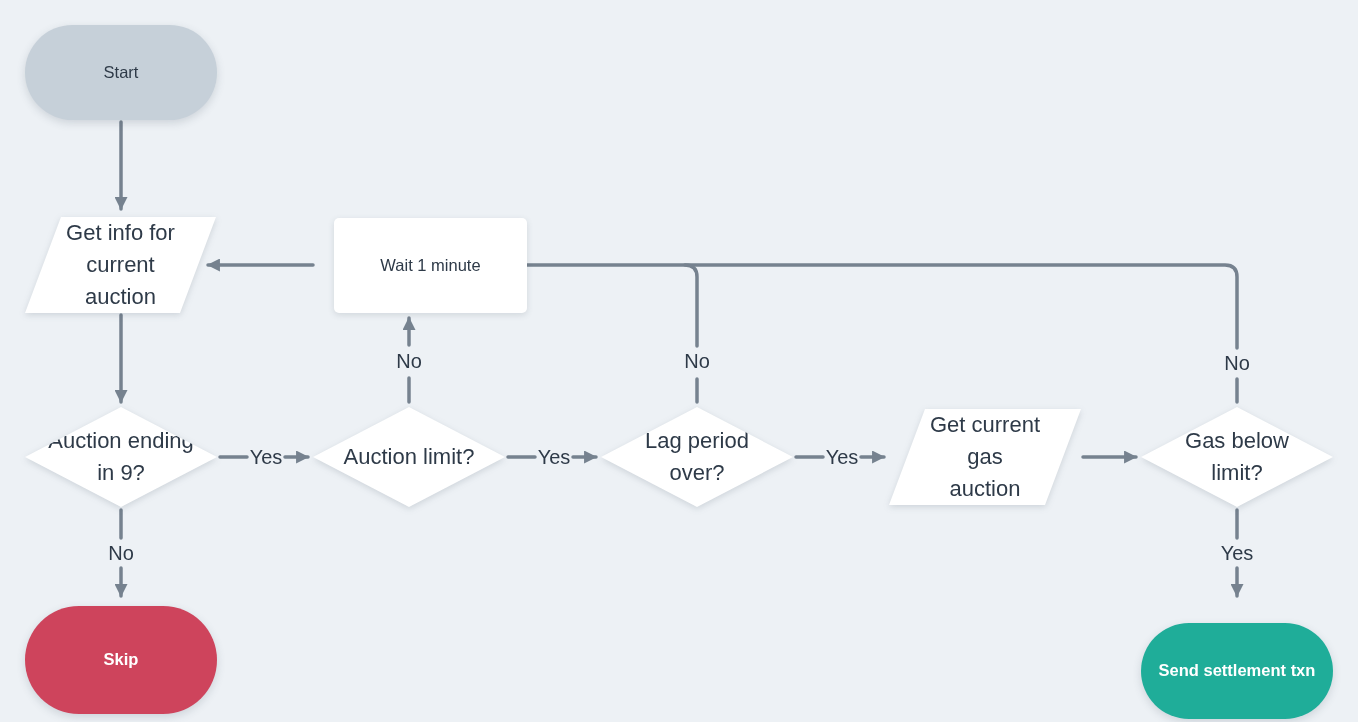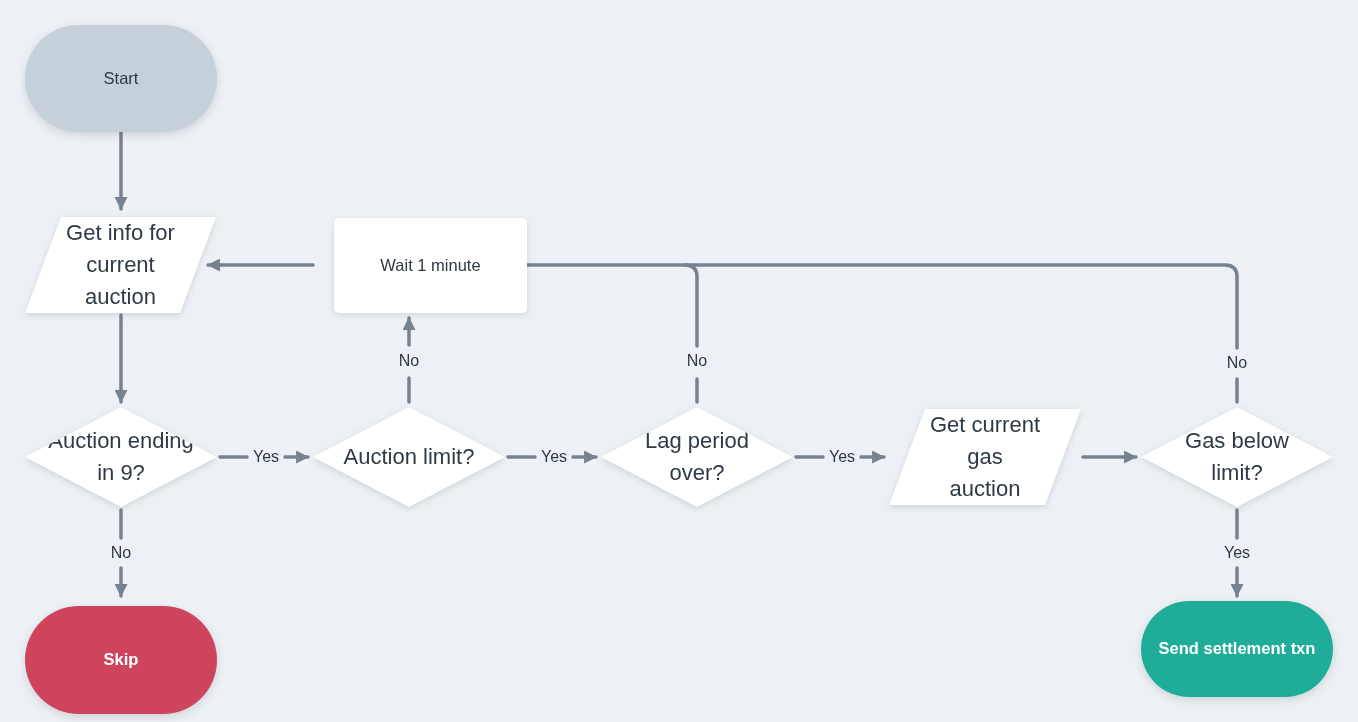--- a/index.html
+++ b/index.html
@@ -31,21 +31,21 @@
     line-height: 1.45;
     color: #2e3a48;
     box-sizing: border-box;
   }
   .pill {
     border-radius: 60px;
     box-shadow: 0 3px 8px rgba(62, 78, 94, 0.18);
   }
   .pill-start  { background: #c6d0d9; color: #2e3a48; }
   .pill-danger { background: #ce445c; color: #ffffff; font-weight: 600; }
-  .pill-ok     { background: #1fad99; color: #ffffff; font-weight: 600; }
+  .pill-ok     { background: #1fad99; color: #ffffff; font-weight: 600; margin-top: 22px; }
   .process {
     background: #ffffff;
     border-radius: 5px;
     box-shadow: 0 2px 6px rgba(62, 78, 94, 0.16);
   }
   .shape-wrap {
     position: absolute;
     filter: drop-shadow(0 2px 3px rgba(62, 78, 94, 0.18));
   }
   .diamond-inner, .para-inner {
@@ -65,21 +65,21 @@
     clip-path: polygon(50% 0%, 100% 50%, 50% 100%, 0% 50%);
     padding: 0 20px;
   }
   .para-inner {
     clip-path: polygon(36px 0%, 100% 0%, calc(100% - 36px) 100%, 0% 100%);
     padding: 0 40px;
   }
   .edge-label {
     position: absolute;
     transform: translate(-50%, -50%);
-    font-size: 16px;
+    font-size: 20px;
     color: #2e3a48;
     white-space: nowrap;
   }
 </style>
 </head>
 <body>
 
 <div id="canvas">
 
   <svg id="edge-layer" viewBox="0 0 1358 722" xmlns="http://www.w3.org/2000/svg">
@@ -105,21 +105,21 @@
       <path d="M1237 510 V 538"></path>
       <path d="M1237 568 V 596" marker-end="url(#arrow)"></path>
       <path d="M313 265 H 208" marker-end="url(#arrow)"></path>
       <path d="M1237 402 V 379"></path>
       <path d="M1237 348 V 277 Q1237 265 1225 265 H 511" marker-end="url(#arrow)"></path>
       <path d="M697 402 V 379"></path>
       <path d="M697 346 V 277 Q697 265 685 265"></path>
     </g>
   </svg>
 
-  <div class="node pill pill-start" style="left:25px; top:25px; width:192px; height:107px;">
+  <div class="node pill pill-start" style="left:25px; top:25px; width:192px; height:95px;">
     <span>Start</span>
   </div>
 
   <div class="shape-wrap" style="left:25px; top:217px; width:191px; height:96px;">
     <div class="para-inner">
       <span>Get info for current auction</span>
     </div>
   </div>
 
   <div class="node process" style="left:313px; top:218px; width:193px; height:95px;margin-left:21px;">

